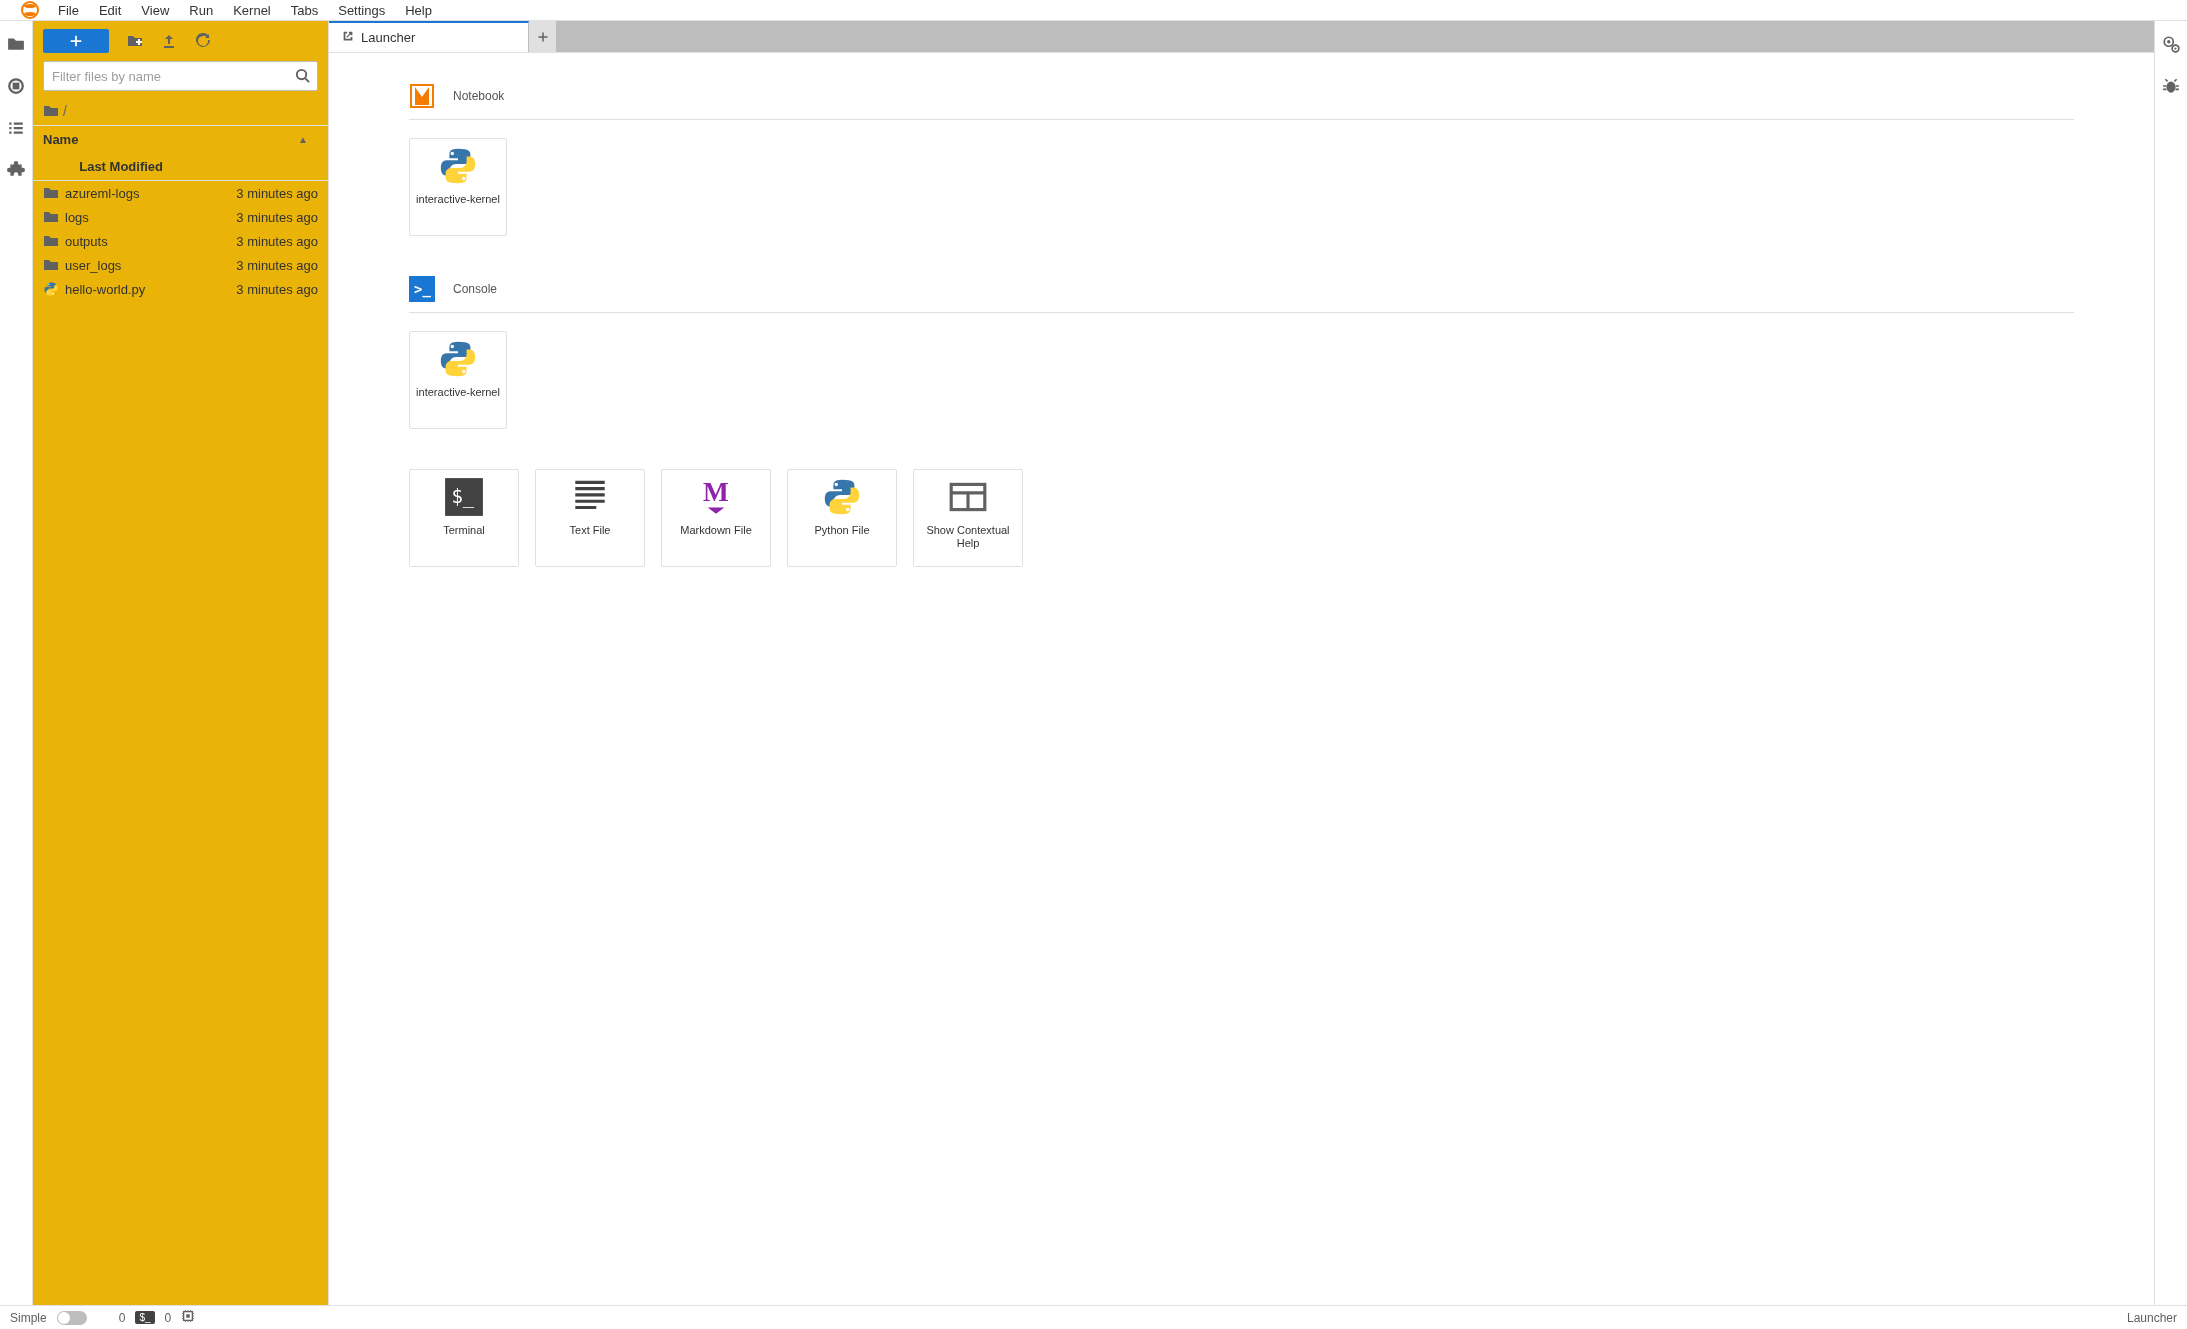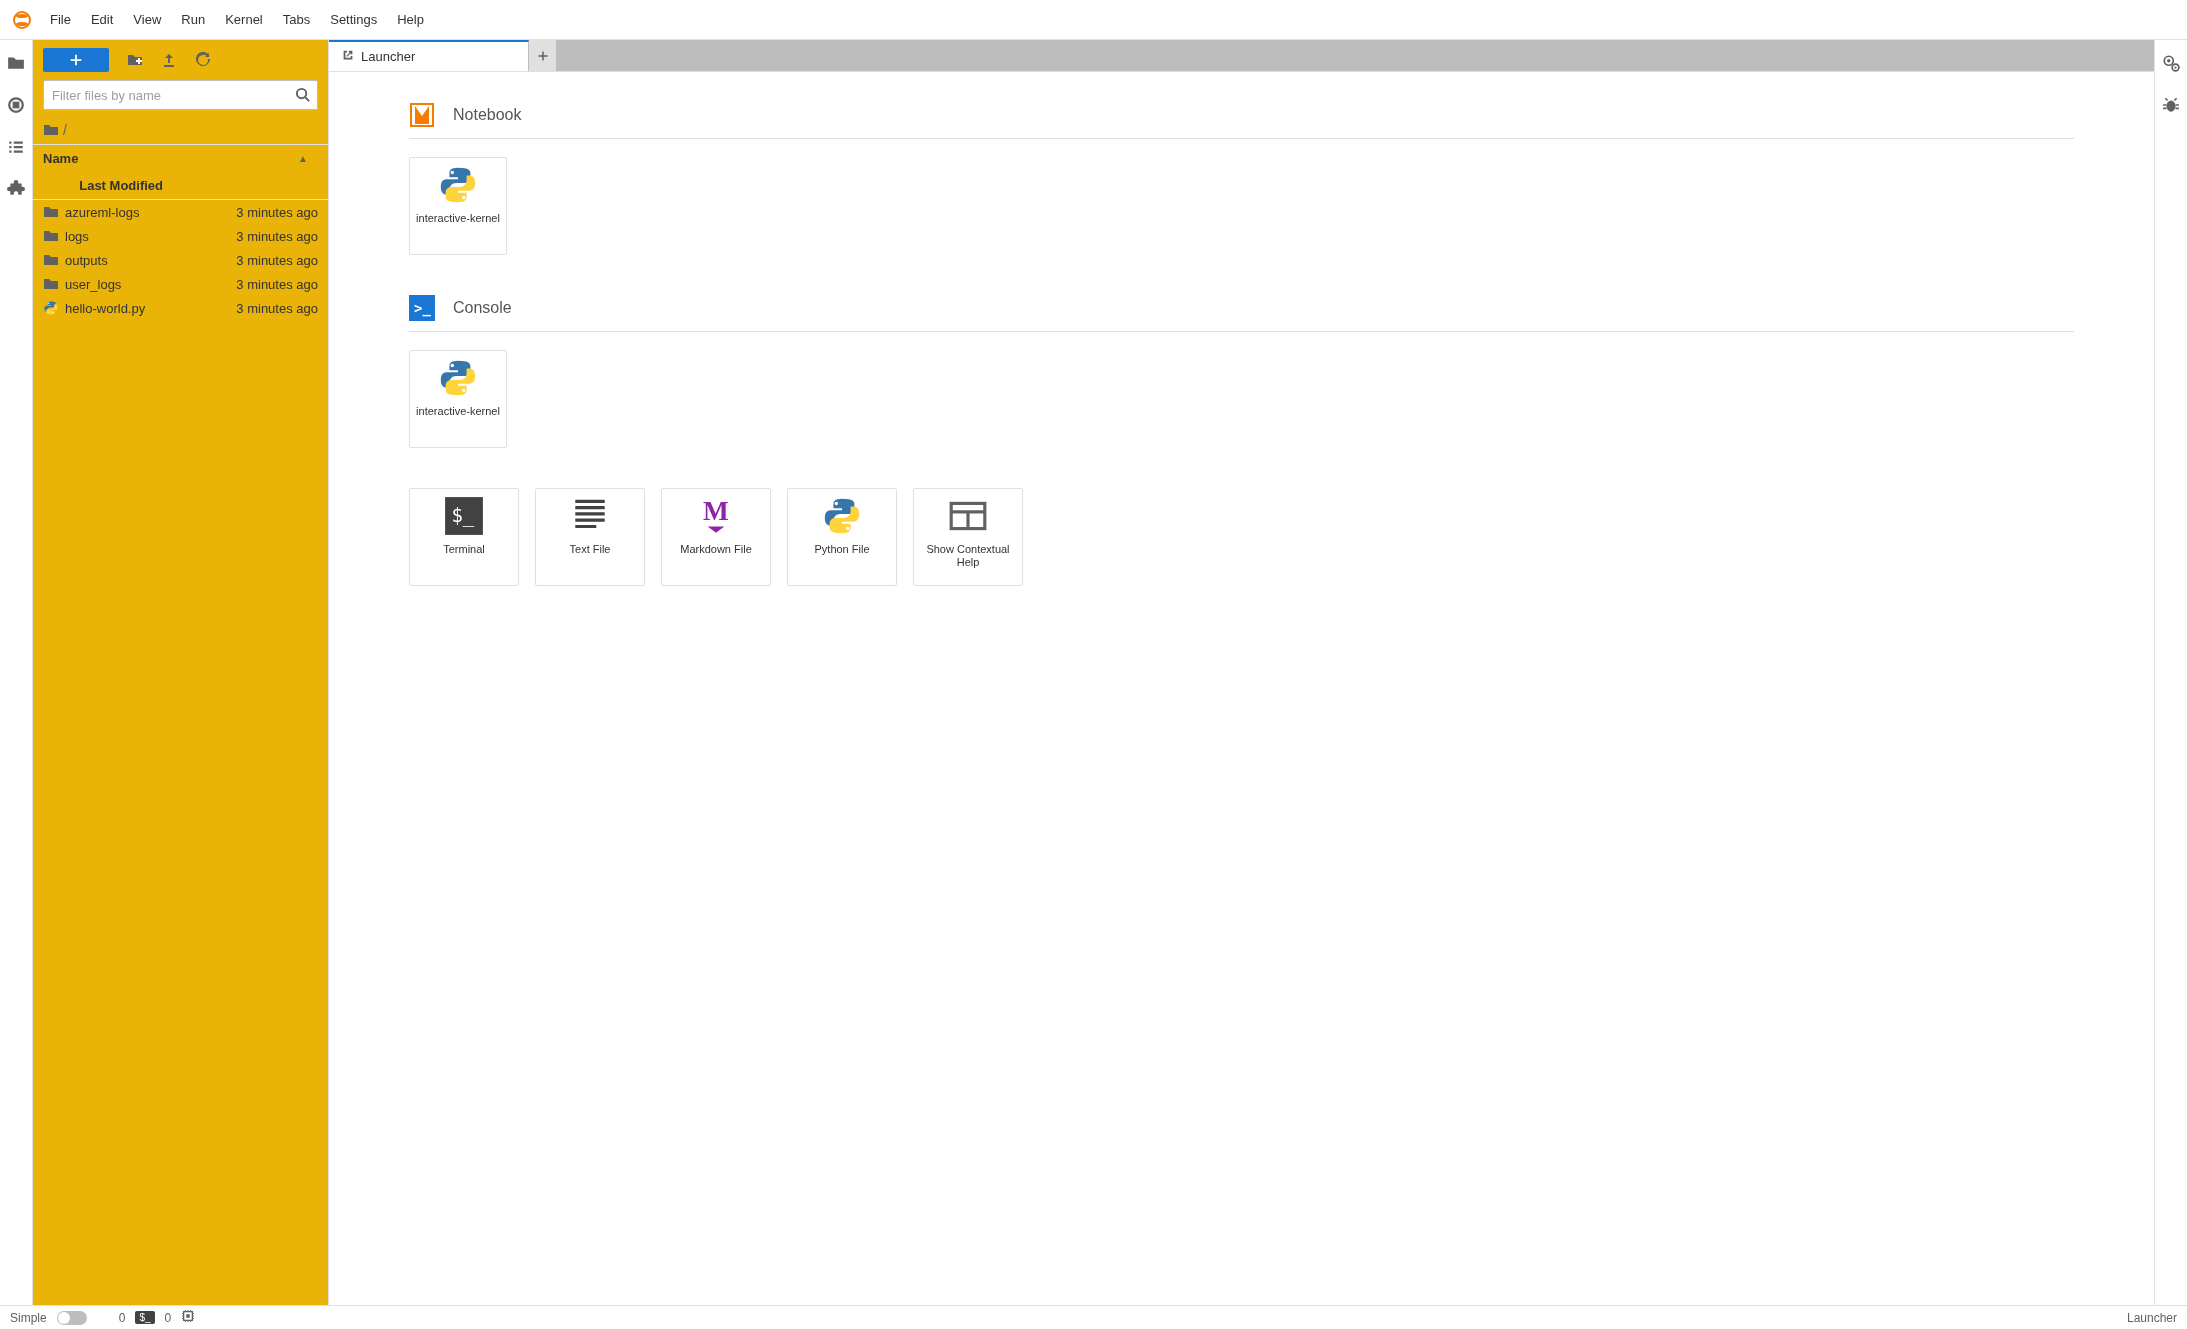--- a/index.html
+++ b/index.html
@@ -1,20 +1,20 @@
 <!DOCTYPE html>
 <html><head>
 <meta charset="utf-8">
 <style>
 * { box-sizing: border-box; margin: 0; padding: 0; }
 body { font-family: -apple-system, BlinkMacSystemFont, "Segoe UI", Helvetica, Arial, sans-serif; font-size: 13px; color: #333; background: #fff; overflow: hidden; }
 .app { display: flex; flex-direction: column; height: 100vh; }
 
 
-.menubar { display: flex; align-items: center; height: 40px; border-bottom: 1px solid #e0e0e0; padding: 0 4px; }
+.menubar { display: flex; align-items: center; height: 21px; border-bottom: 1px solid #e0e0e0; padding: 0 12px; }
 .logo { width: 20px; height: 20px; margin: 0 8px; }
 .menu-item { padding: 4px 10px; font-size: 13px; cursor: pointer; }
 
 
 .main { flex: 1; display: flex; min-height: 0; }
 
 
 .activity-rail { width: 33px; background: #fff; border-right: 1px solid #e0e0e0; display: flex; flex-direction: column; align-items: center; padding-top: 14px; gap: 24px; }
 .activity-rail .rail-icon { width: 18px; height: 18px; color: #616161; cursor: pointer; display:flex; align-items:center; justify-content:center; }
 
@@ -40,21 +40,21 @@
 
 
 .workarea { flex:1; display:flex; flex-direction:column; min-width:0; background:#fff; }
 .tabbar { height:32px; background:#bdbdbd; display:flex; align-items:stretch; border-bottom:1px solid #e0e0e0;}
 .tab { background:#fff; border-top:2px solid #1976d2; display:flex; align-items:center; padding:0 12px; gap:6px; font-size:13px; min-width:200px; border-right:1px solid #bdbdbd;}
 .tab-add { width:28px; display:flex; align-items:center; justify-content:center; background:#e0e0e0; border-right:1px solid #bdbdbd; cursor:pointer; color:#616161;}
 .launcher-body { flex:1; overflow-y:auto; padding: 30px 80px; }
 .section { margin-bottom: 40px; }
 .section-head { display:flex; align-items:center; gap:18px; border-bottom:1px solid #e0e0e0; padding-bottom:10px; margin-bottom:18px;}
 .section-icon { width:26px; height:26px; display:flex; align-items:center; justify-content:center; }
-.section-title { font-size:16px; color:#555; font-weight:400;}
+.section-title { font-size:12px; color:#555; font-weight:400;}
 .cards { display:flex; gap:16px; flex-wrap:wrap; }
 .card { width:98px; height:98px; border:1px solid #e0e0e0; border-radius:2px; display:flex; flex-direction:column; align-items:center; justify-content:flex-start; gap:6px; cursor:pointer; padding:6px; text-align:center;}
 .card-icon { width:42px; height:42px; display:flex; align-items:center; justify-content:center; }
 .card-label { font-size:11px; color:#333; line-height:1.2; }
 .card-other { width:110px; }
 
 
 .right-rail { width:33px; border-left:1px solid #e0e0e0; display:flex; flex-direction:column; align-items:center; padding-top:14px; gap:24px; }
 .right-rail .rail-icon { width:18px; height:18px; color:#616161; cursor:pointer; display:flex;align-items:center;justify-content:center;}
 

